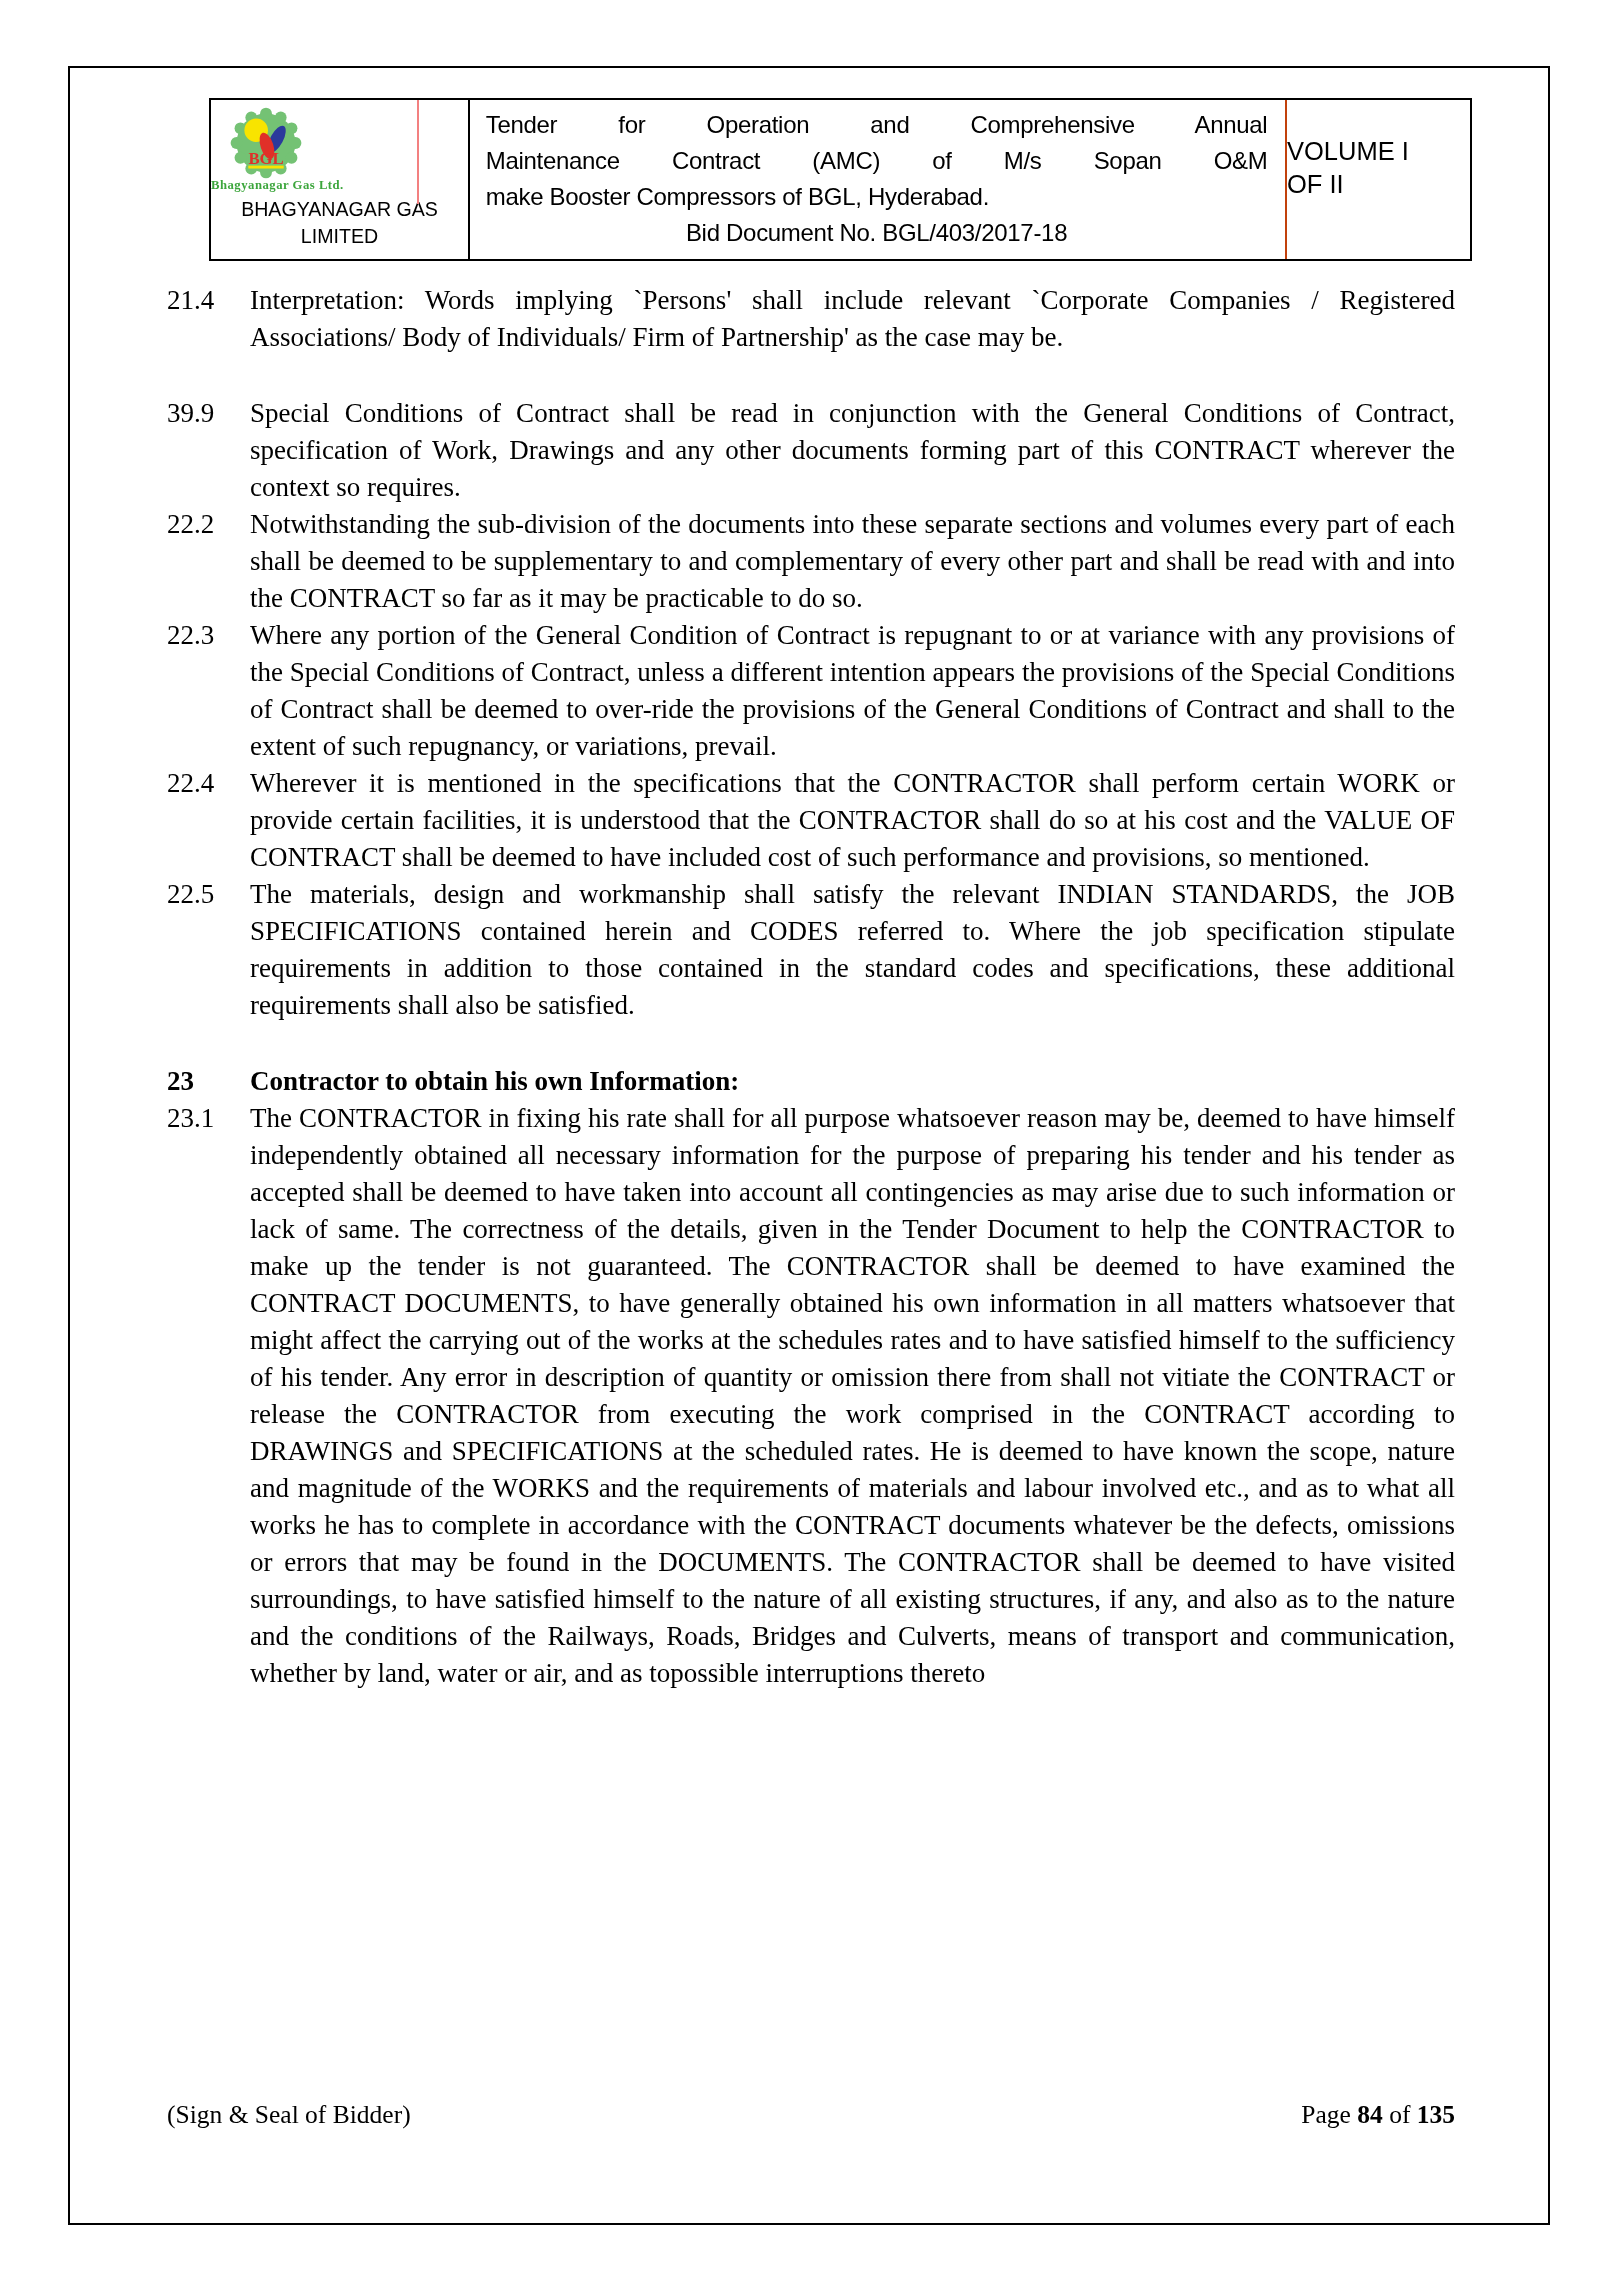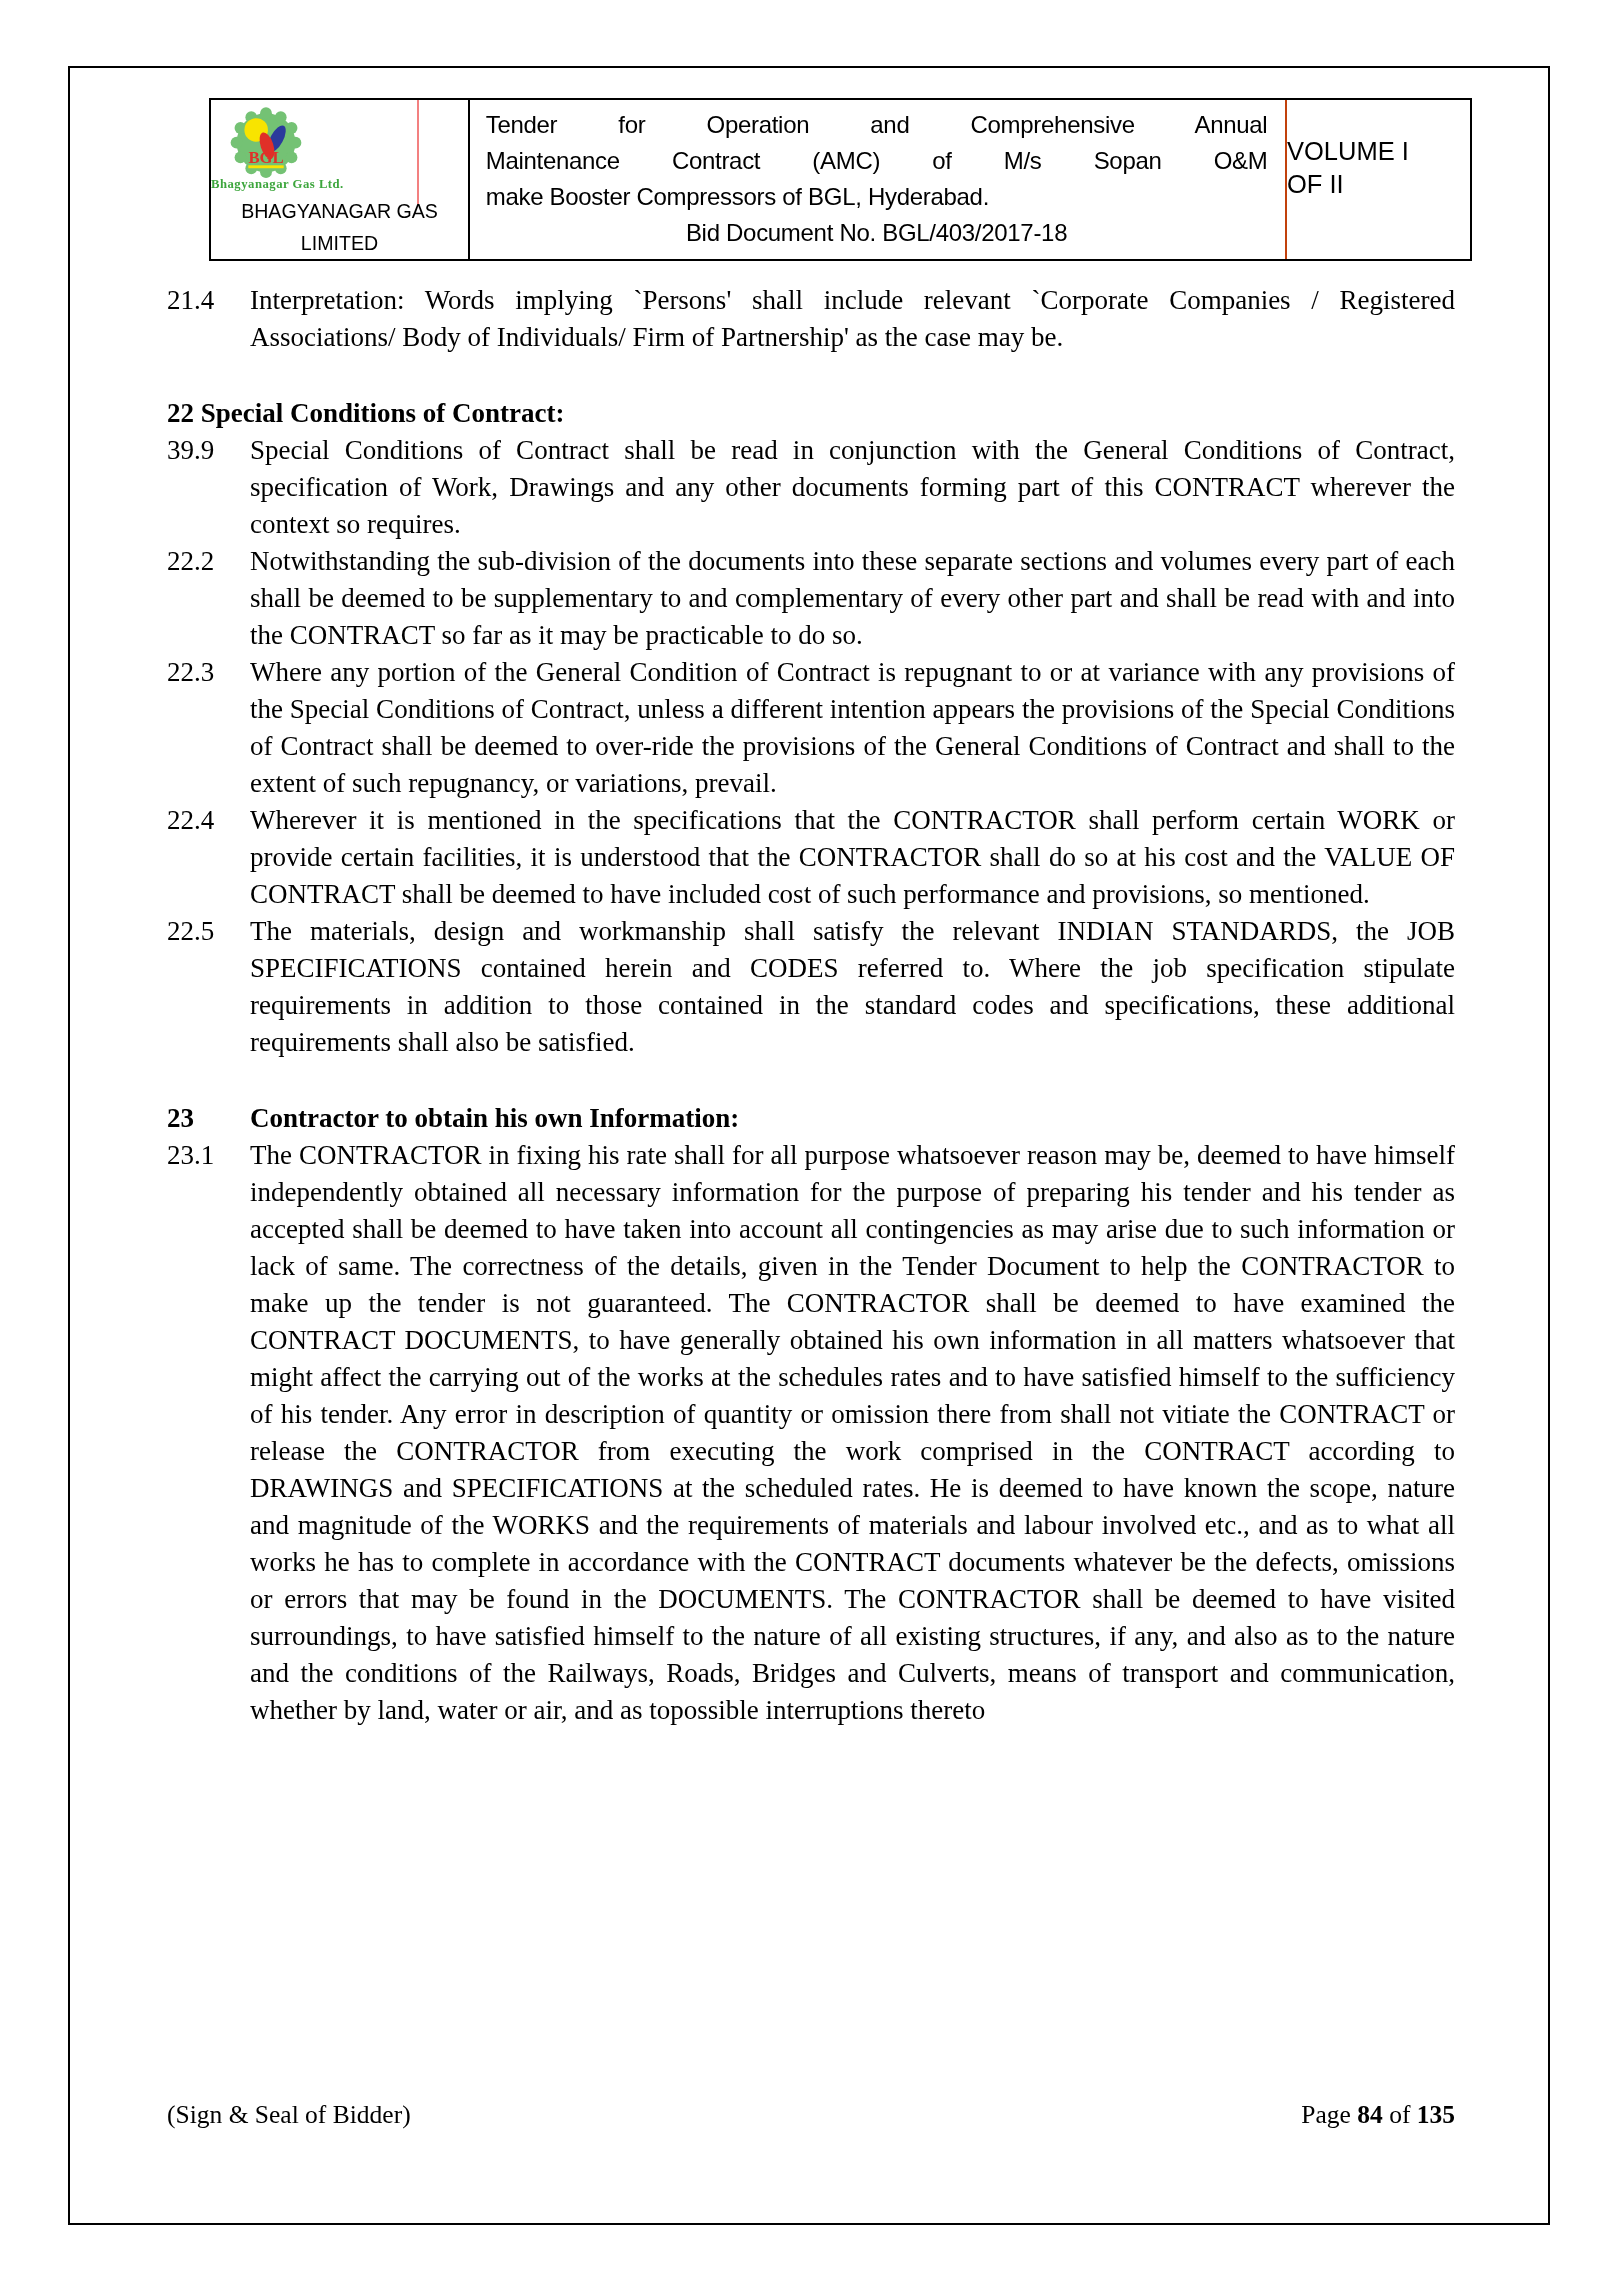--- a/index.html
+++ b/index.html
@@ -37,21 +37,21 @@
     overflow:hidden;
   }
   .logo-sub {
     font-family:"Liberation Serif", serif;
     font-weight:bold;
     font-size:12.7px; line-height:13.7px;
     letter-spacing:0.5px;
     margin-top:-3.9px;
   }
   .company {
-    font-size:19.6px; line-height:32px;
+    font-size:19.6px; line-height:27px;
     text-align:center;
     margin-top:2.9px;
   }
   .redline {
     position:absolute; left:206px; top:0;
     width:2px; height:104px;
   }
   .title-cell {
     flex:1;
     border-right:2px solid #c2410c;
@@ -141,21 +141,20 @@
 
 <div class="content">
 
   <div class="item">
     <span class="num">21.4</span>
     <div class="body">Interpretation: Words implying `Persons' shall include relevant `Corporate Companies / Registered Associations/ Body of Individuals/ Firm of Partnership' as the case may be.</div>
   </div>
 
   <div class="gap"></div>
 
-  <div class="h-inline">22 Special Conditions of Contract:</div>
 
   <div class="item">
     <span class="num">39.9</span>
     <div class="body">Special Conditions of Contract shall be read in conjunction with the General Conditions of Contract, specification of Work, Drawings and any other documents forming part of this CONTRACT wherever the context so requires.</div>
   </div>
 
   <div class="item">
     <span class="num">22.2</span>
     <div class="body">Notwithstanding the sub-division of the documents into these separate sections and volumes every part of each shall be deemed to be supplementary to and complementary of every other part and shall be read with and into the CONTRACT so far as it may be practicable to do so.</div>
   </div>

